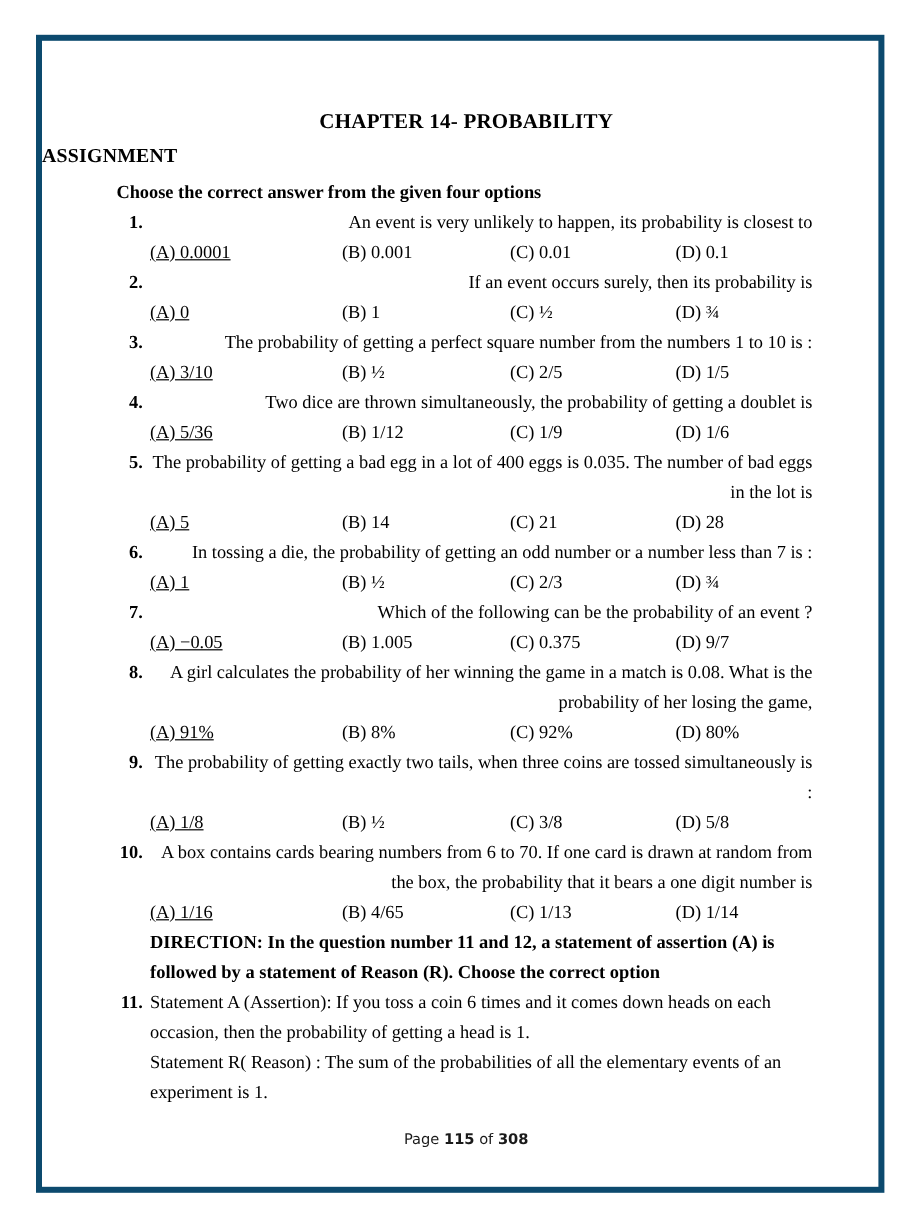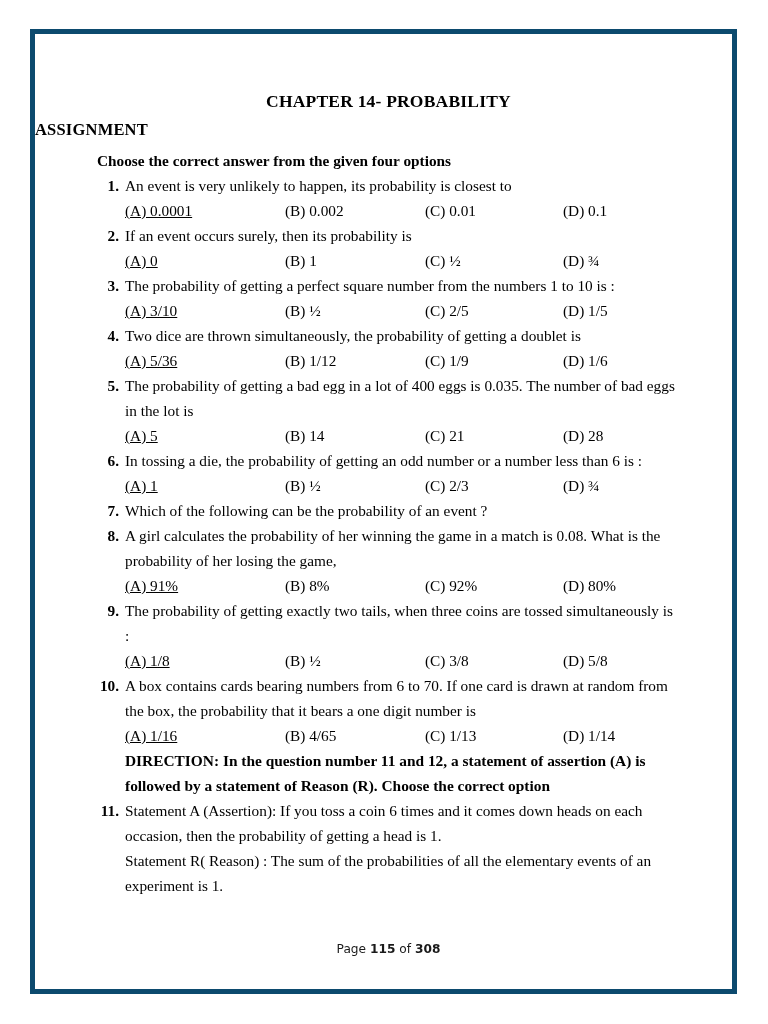--- a/index.html
+++ b/index.html
@@ -83,21 +83,21 @@
     top: 0;
     width: 22px;
     text-align: right;
     font-size: 15.3px;
     font-weight: bold;
     line-height: 25px;
   }
   .qtext {
     font-size: 15.3px;
     line-height: 25px;
-    text-align: left;
+    text-align: right;
     width: 552px;
   }
 
   
   .opts {
     position: relative;
     height: 25px;
     width: 552px;
   }
   .opt {
@@ -150,21 +150,21 @@
 
     <div class="content">
 
       <div class="instruction">Choose the correct answer from the given four options</div>
 
       <div class="qitem">
         <span class="qnum">1.</span>
         <div class="qtext">An event is very unlikely to happen, its probability is closest to</div>
         <div class="opts">
           <span class="opt c0">(A) 0.0001</span>
-          <span class="opt c1">(B) 0.002</span>
+          <span class="opt c1">(B) 0.001</span>
           <span class="opt c2">(C) 0.01</span>
           <span class="opt c3">(D) 0.1</span>
         </div>
       </div>
 
       <div class="qitem">
         <span class="qnum">2.</span>
         <div class="qtext">If an event occurs surely, then its probability is</div>
         <div class="opts">
           <span class="opt c0">(A) 0</span>
@@ -202,32 +202,38 @@
         <div class="opts">
           <span class="opt c0">(A) 5</span>
           <span class="opt c1">(B) 14</span>
           <span class="opt c2">(C) 21</span>
           <span class="opt c3">(D) 28</span>
         </div>
       </div>
 
       <div class="qitem">
         <span class="qnum">6.</span>
-        <div class="qtext">In tossing a die, the probability of getting an odd number or a number less than 6 is :</div>
+        <div class="qtext">In tossing a die, the probability of getting an odd number or a number less than 7 is :</div>
         <div class="opts">
           <span class="opt c0">(A) 1</span>
           <span class="opt c1">(B) ½</span>
           <span class="opt c2">(C) 2/3</span>
           <span class="opt c3">(D) ¾</span>
         </div>
       </div>
 
       <div class="qitem">
         <span class="qnum">7.</span>
         <div class="qtext">Which of the following can be the probability of an event ?</div>
+        <div class="opts">
+          <span class="opt c0">(A) −0.05</span>
+          <span class="opt c1">(B) 1.005</span>
+          <span class="opt c2">(C) 0.375</span>
+          <span class="opt c3">(D) 9/7</span>
+        </div>
       </div>
 
       <div class="qitem">
         <span class="qnum">8.</span>
         <div class="qtext">A girl calculates the probability of her winning the game in a match is 0.08. What is the probability of her losing the game,</div>
         <div class="opts">
           <span class="opt c0">(A) 91%</span>
           <span class="opt c1">(B) 8%</span>
           <span class="opt c2">(C) 92%</span>
           <span class="opt c3">(D) 80%</span>

